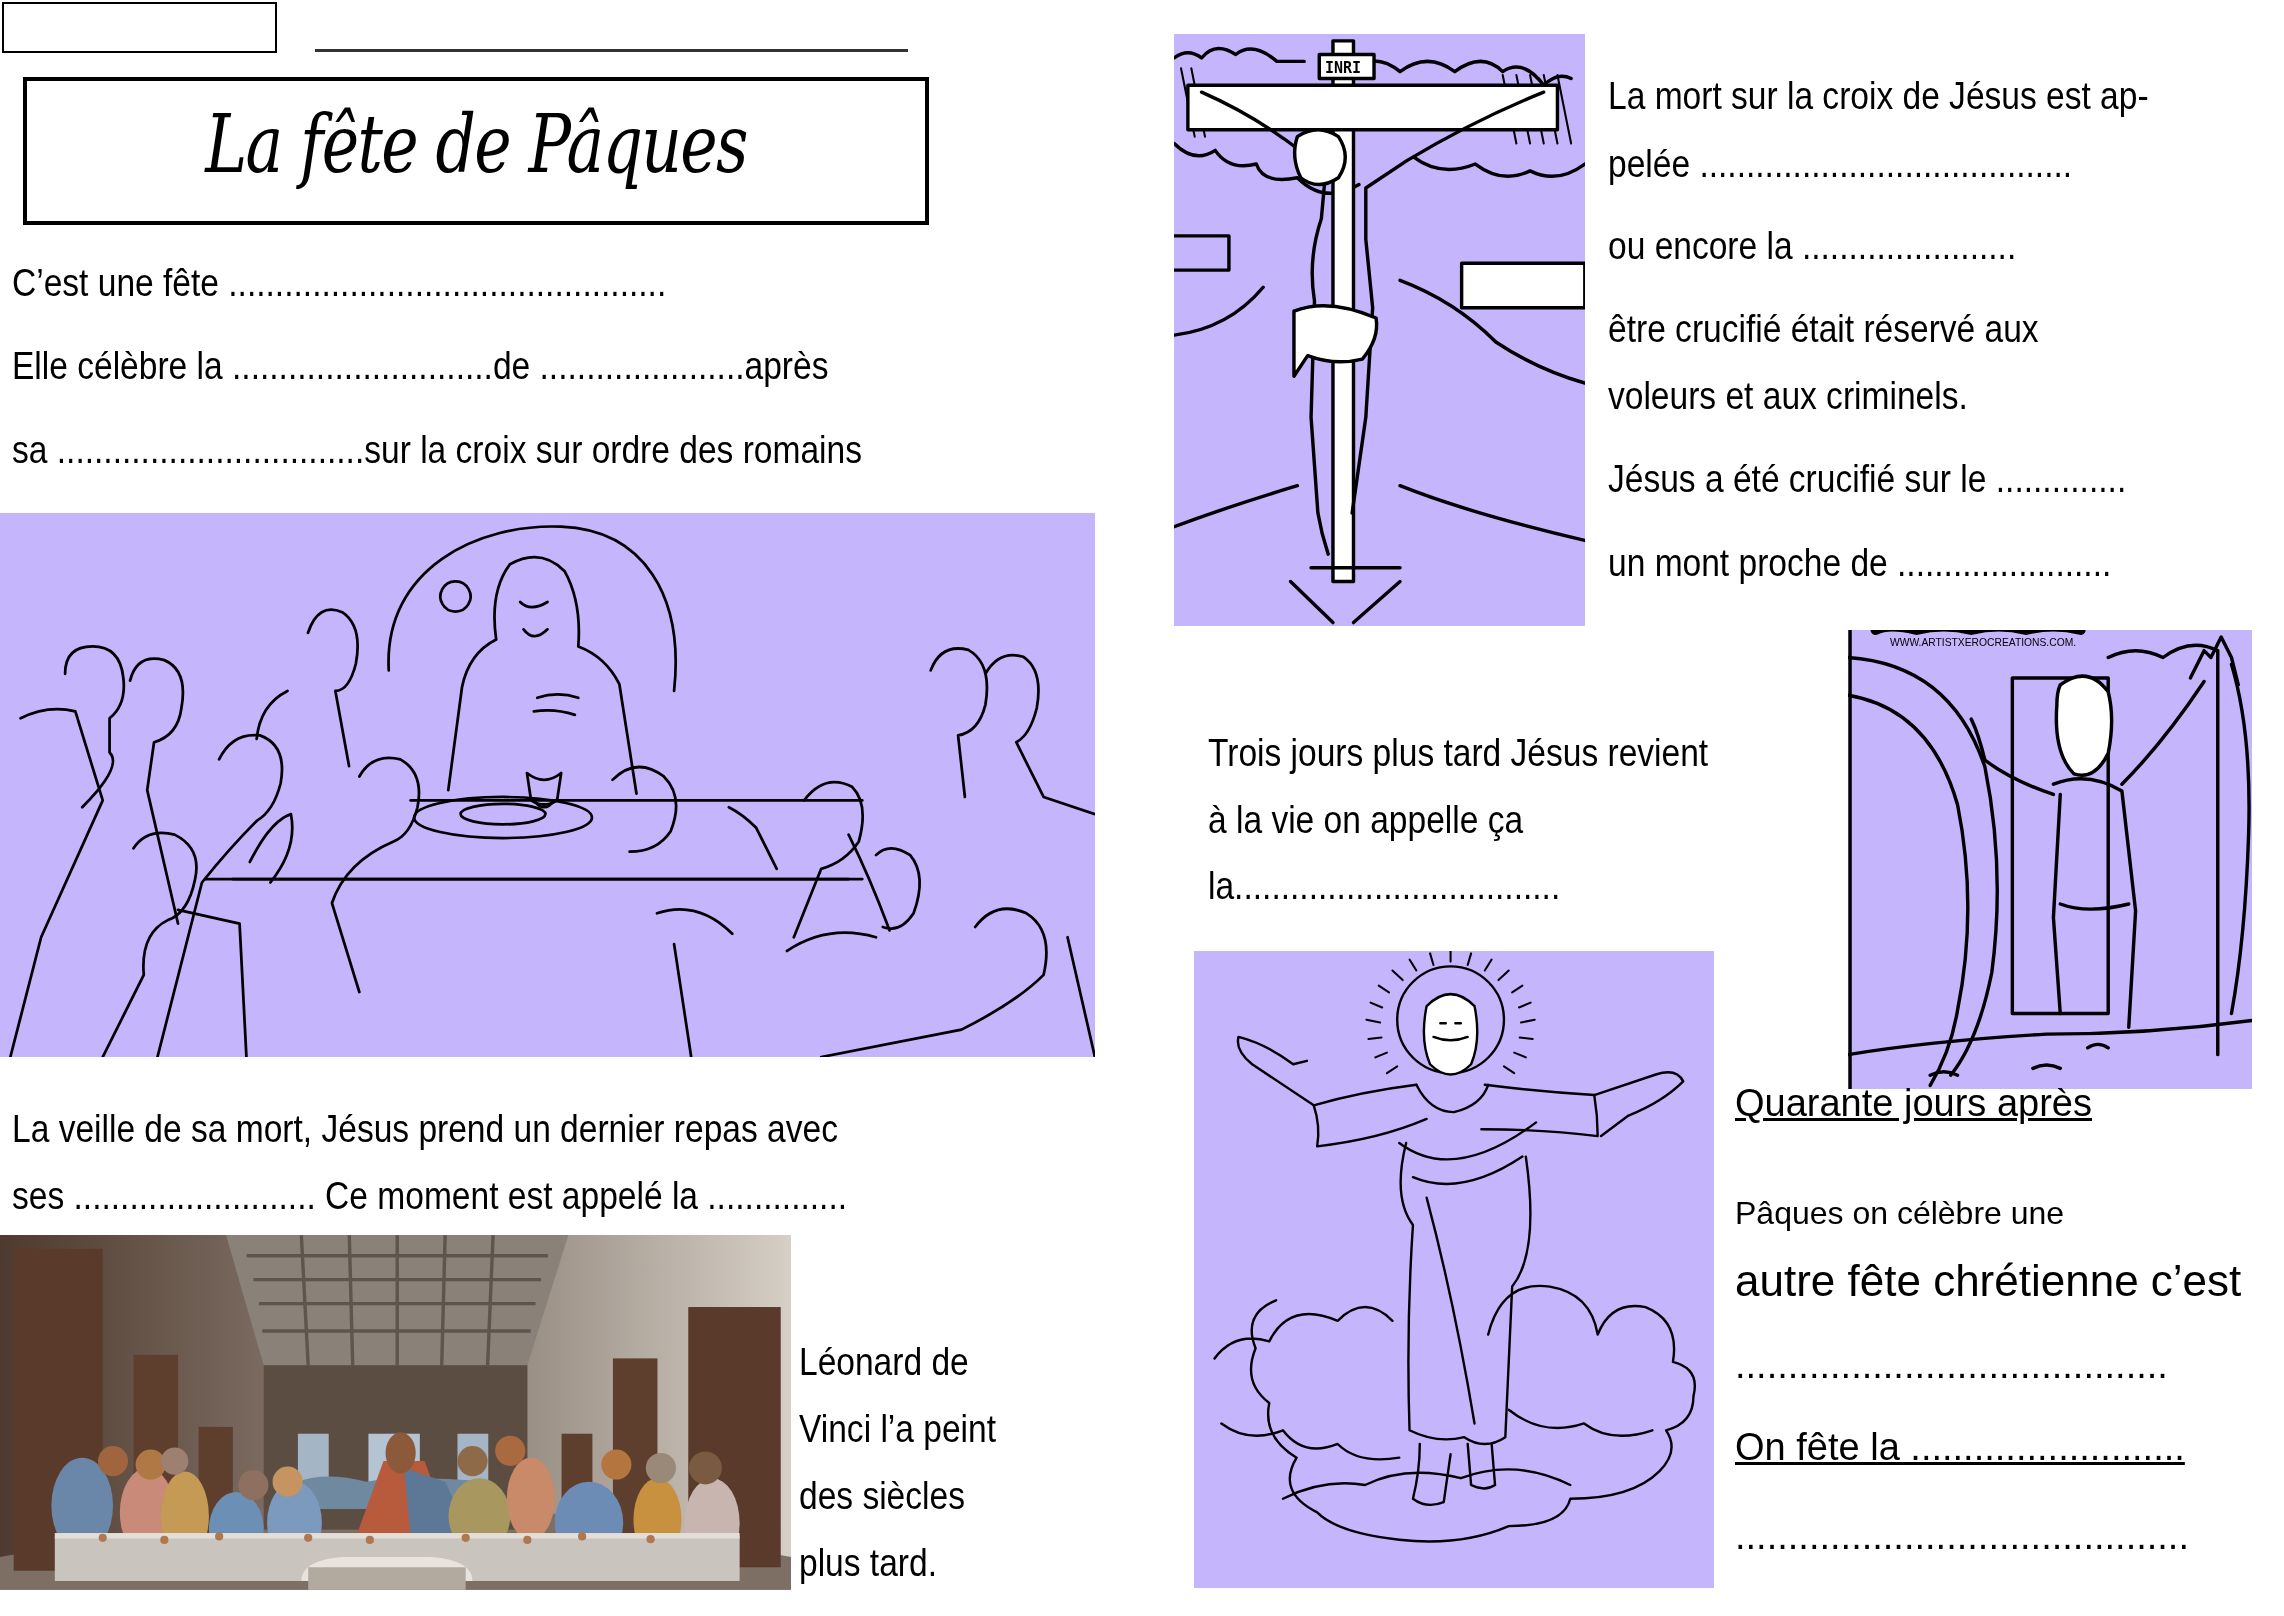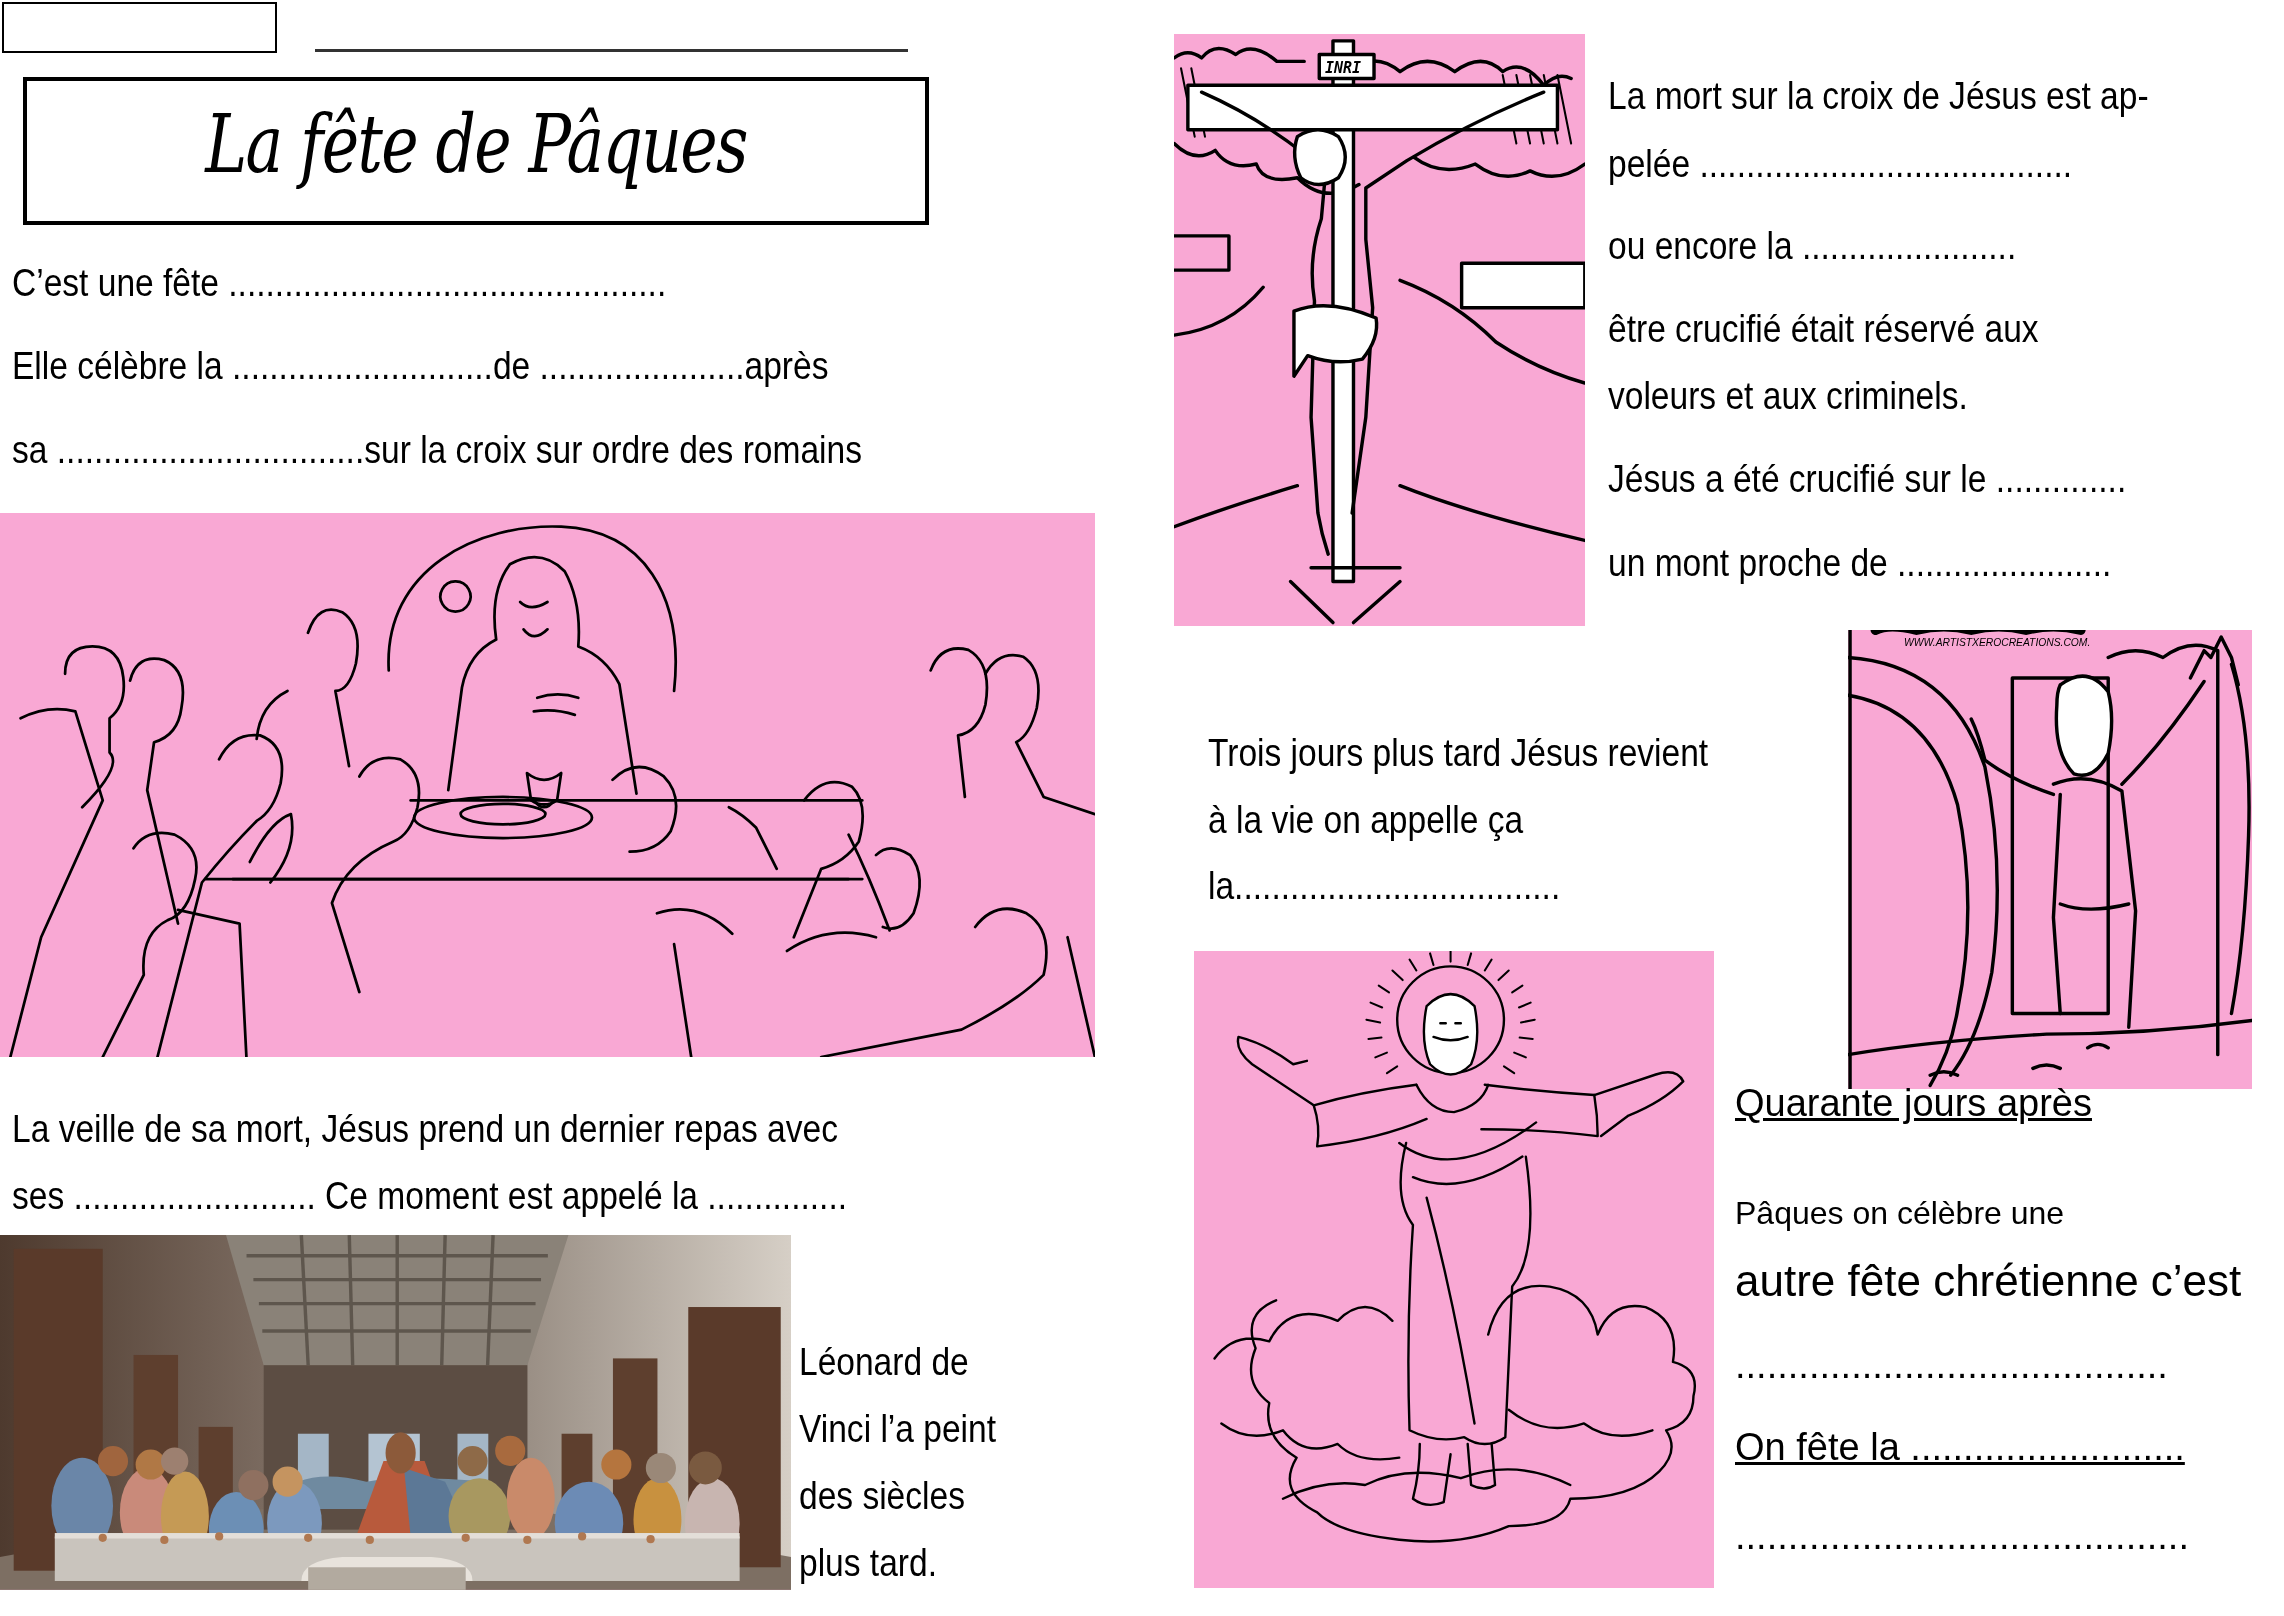--- a/index.html
+++ b/index.html
@@ -8,21 +8,21 @@
   .abs { position:absolute; }
   .txt { position:absolute; font-family:"Liberation Sans", sans-serif; font-size:39px;
          line-height:47px; white-space:nowrap; color:#000; transform-origin:left top; }
   .narrow { transform:scaleX(0.86); }
   #name-box { left:2.1px; top:2.1px; width:271px; height:47px; border:2.7px solid #000; }
   #name-line { left:315px; top:49px; width:593px; height:3.4px; background:#333; }
   #title-box { left:23px; top:77px; width:898px; height:140px; border:4.1px solid #000; }
   #title { position:absolute; left:0; right:0; top:12.3px; text-align:center;
            font-family:"DejaVu Serif", serif; font-style:italic; font-size:81px; line-height:103px;
            letter-spacing:-2.1px; transform:scaleX(0.78); }
-  .img-frame { position:absolute; overflow:hidden; background:#f9a8d4;font-style:italic; }
+  .img-frame { position:absolute; overflow:hidden; background:#c4b5fd; }
   svg { display:block; }
   .watermark { position:absolute; font-family:"Liberation Sans", sans-serif; font-size:10.3px;
                color:#000; letter-spacing:0px; }
 </style>
 </head>
 <body>
 
 <div id="name-box" class="abs"></div>
 <div id="name-line" class="abs"></div>
 
@@ -233,21 +233,21 @@
 
     <path d="M310 80 q 40 -30 70 10 q 10 40 0 90 q -20 40 -50 30 q -30 -30 -25 -100 q 0 -20 5 -30" fill="#fff"></path>
     <path d="M300 225 q 50 -20 100 10 L 420 410 L 410 580 M 310 240 L 300 420 L 310 560"></path>
     <path d="M310 400 q 40 15 100 0"></path>
     <path d="M400 225 q 60 -60 120 -150 M 300 240 q -60 -20 -100 -50 q -10 -40 -20 -60"></path>
     <path d="M500 70 l 20 -40 l 10 10 l 15 -30 l 15 30 l 10 40"></path>
 
     <path d="M0 620 q 120 -20 290 -30 q 150 0 300 -20"></path>
     <path d="M270 640 q 20 -10 40 0 M 350 610 q 15 -10 30 0 M 120 650 q 20 -10 40 0"></path>
   </svg>
-  <div class="watermark" style="left:56px; top:6.8px;">WWW.ARTISTXEROCREATIONS.COM.</div>
+  <div class="watermark" style="left:42px; top:6.8px;">WWW.ARTISTXEROCREATIONS.COM.</div>
 </div>
 
 <div class="img-frame" style="left:1194px; top:951px; width:520px; height:637px;">
   <svg width="520" height="637" viewBox="0 0 760 930" fill="none" stroke="#000" stroke-width="3.5" stroke-linejoin="round" stroke-linecap="round">
 
     <circle cx="375" cy="100" r="78"></circle>
     <g stroke-width="3">
       <line x1="375" y1="0" x2="375" y2="15"></line>
         <line x1="345" y1="3" x2="350" y2="20"></line>
         <line x1="405" y1="3" x2="400" y2="20"></line>

